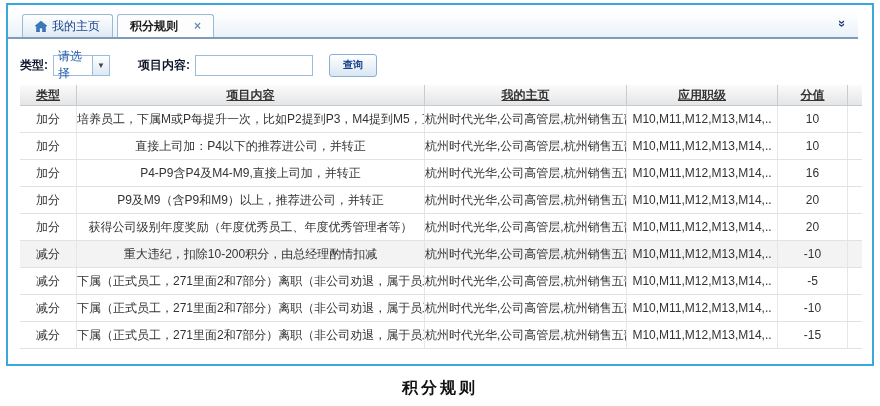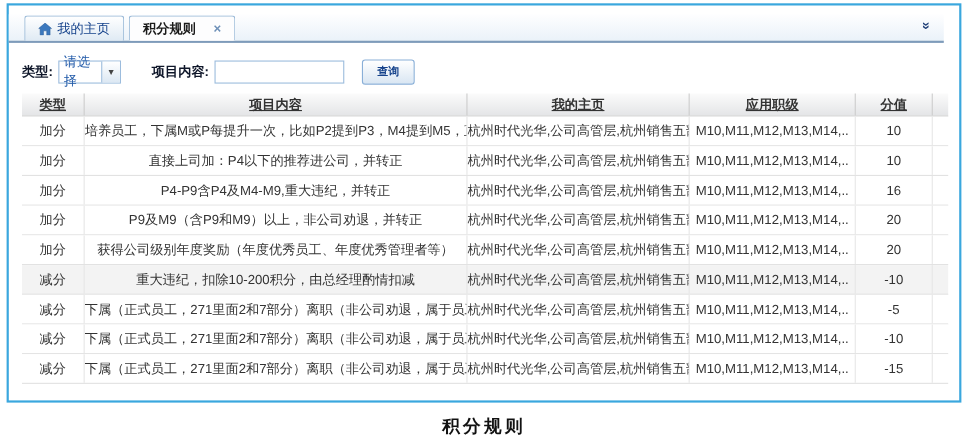--- a/index.html
+++ b/index.html
@@ -113,29 +113,29 @@
         <div class="tr">
           <div class="td col0">加分</div>
           <div class="td col1">直接上司加：P4以下的推荐进公司，并转正</div>
           <div class="td col2">杭州时代光华,公司高管层,杭州销售五部,..</div>
           <div class="td col3">M10,M11,M12,M13,M14,..</div>
           <div class="td col4">10</div>
           <div class="td col5"></div>
         </div>
         <div class="tr">
           <div class="td col0">加分</div>
-          <div class="td col1">P4-P9含P4及M4-M9,重大违纪，并转正</div>
+          <div class="td col1">P4-P9含P4及M4-M9,直接上司加，并转正</div>
           <div class="td col2">杭州时代光华,公司高管层,杭州销售五部,..</div>
           <div class="td col3">M10,M11,M12,M13,M14,..</div>
           <div class="td col4">16</div>
           <div class="td col5"></div>
         </div>
         <div class="tr">
           <div class="td col0">加分</div>
-          <div class="td col1">P9及M9（含P9和M9）以上，非公司劝退，并转正</div>
+          <div class="td col1">P9及M9（含P9和M9）以上，推荐进公司，并转正</div>
           <div class="td col2">杭州时代光华,公司高管层,杭州销售五部,..</div>
           <div class="td col3">M10,M11,M12,M13,M14,..</div>
           <div class="td col4">20</div>
           <div class="td col5"></div>
         </div>
         <div class="tr">
           <div class="td col0">加分</div>
           <div class="td col1">获得公司级别年度奖励（年度优秀员工、年度优秀管理者等）</div>
           <div class="td col2">杭州时代光华,公司高管层,杭州销售五部,..</div>
           <div class="td col3">M10,M11,M12,M13,M14,..</div>

